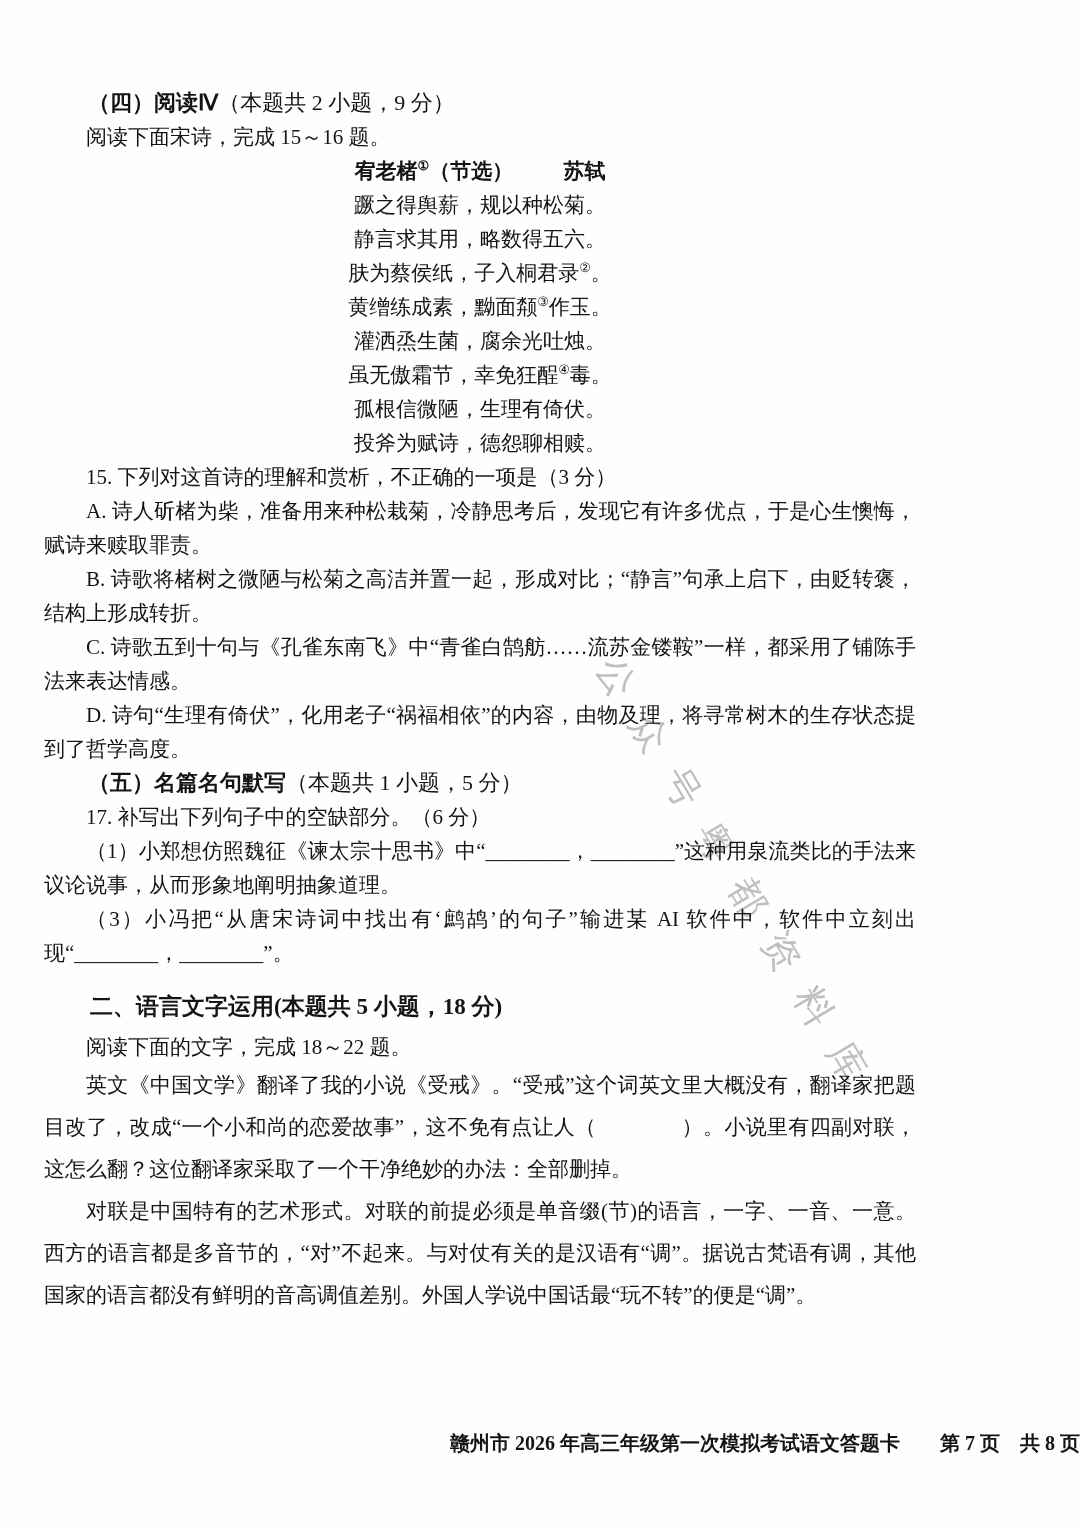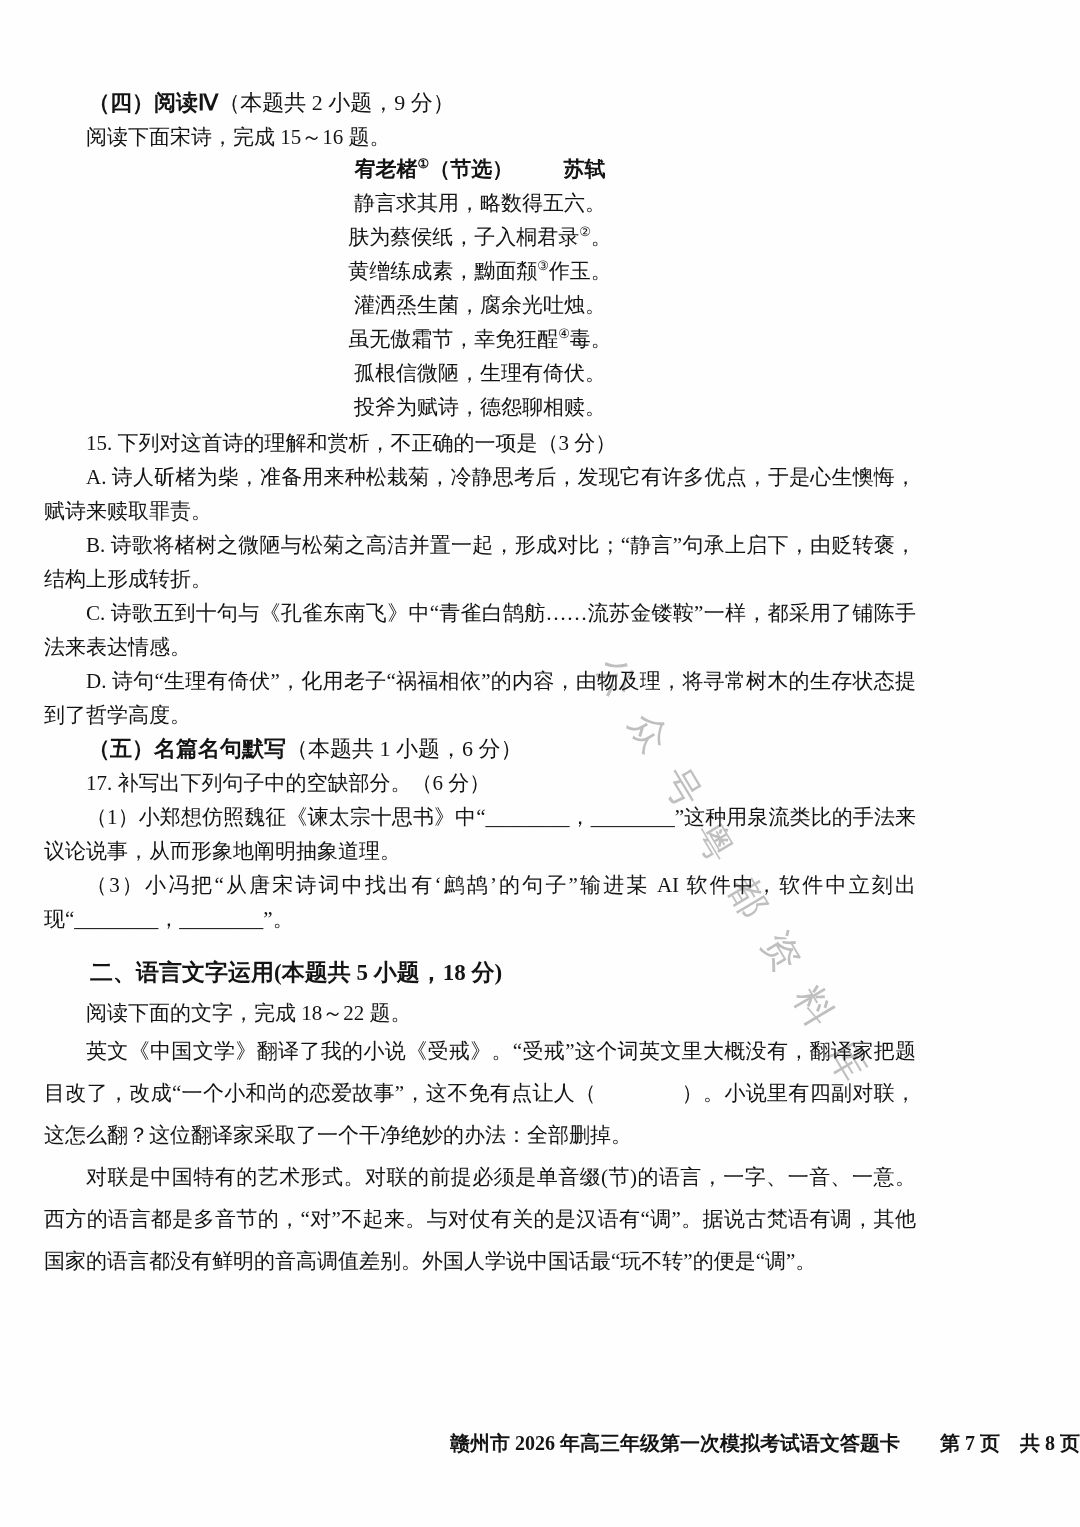--- a/index.html
+++ b/index.html
@@ -19,21 +19,21 @@
     box-sizing:border-box;
     font-size:21px;
     line-height:34px;
     text-align:justify;
   }
   p{margin:0;}
   .b{font-weight:bold;}
   .heading{font-size:22px;text-indent:2em;}
   .indent{text-indent:2em;}
   .note{text-indent:1em;}
-  .poem{text-align:center;line-height:34px;font-family:Liberation Mono, monospace;}
+  .poem{text-align:center;line-height:34px;}
   .poem-title{font-weight:bold;font-size:21px;}
   .poem .gap{display:inline-block;width:2.4em;}
   sup{font-size:0.62em;vertical-align:super;line-height:0;}
   .sec2-heading{font-size:23px;text-indent:2em;margin-top:20px;margin-bottom:6px;}
   .para{line-height:42px;text-indent:2em;}
   .watermark{
     position:absolute;
     left:628px;top:648px;
     transform:rotate(59deg);
     transform-origin:0 0;
@@ -63,37 +63,38 @@
 
   <div class="content">
 
     <p class="heading"><span class="b">（四）阅读Ⅳ</span><span>（本题共 2 小题，9 分）</span></p>
 
     <p class="indent">阅读下面宋诗，完成 15～16 题。</p>
 
     <div class="poem">
       <p class="poem-title"><span>宥老楮</span><sup>①</sup><span>（节选）</span><span class="gap"></span><span>苏轼</span></p>
 
+      <p class="poem-line"><span>蹶之得舆薪，规以种松菊。</span><sup></sup><span></span></p>
       <p class="poem-line"><span>静言求其用，略数得五六。</span><sup></sup><span></span></p>
       <p class="poem-line"><span>肤为蔡侯纸，子入桐君录</span><sup>②</sup><span>。</span></p>
       <p class="poem-line"><span>黄缯练成素，黝面颒</span><sup>③</sup><span>作玉。</span></p>
       <p class="poem-line"><span>灌洒烝生菌，腐余光吐烛。</span><sup></sup><span></span></p>
       <p class="poem-line"><span>虽无傲霜节，幸免狂酲</span><sup>④</sup><span>毒。</span></p>
       <p class="poem-line"><span>孤根信微陋，生理有倚伏。</span><sup></sup><span></span></p>
       <p class="poem-line"><span>投斧为赋诗，德怨聊相赎。</span><sup></sup><span></span></p>
     </div>
 
 
     <p class="indent">15. 下列对这首诗的理解和赏析，不正确的一项是（3 分）</p>
     <p class="indent">A. 诗人斫楮为柴，准备用来种松栽菊，冷静思考后，发现它有许多优点，于是心生懊悔，赋诗来赎取罪责。</p>
     <p class="indent">B. 诗歌将楮树之微陋与松菊之高洁并置一起，形成对比；“静言”句承上启下，由贬转褒，结构上形成转折。</p>
     <p class="indent">C. 诗歌五到十句与《孔雀东南飞》中“青雀白鹄舫……流苏金镂鞍”一样，都采用了铺陈手法来表达情感。</p>
     <p class="indent">D. 诗句“生理有倚伏”，化用老子“祸福相依”的内容，由物及理，将寻常树木的生存状态提到了哲学高度。</p>
 
-    <p class="heading"><span class="b">（五）名篇名句默写</span><span>（本题共 1 小题，6 分）</span></p>
+    <p class="heading"><span class="b">（五）名篇名句默写</span><span>（本题共 1 小题，5 分）</span></p>
 
     <p class="indent">17. 补写出下列句子中的空缺部分。（6 分）</p>
     <p class="indent">（1）小郑想仿照魏征《谏太宗十思书》中“________，________”这种用泉流类比的手法来议论说事，从而形象地阐明抽象道理。</p>
     <p class="indent">（3）小冯把“从唐宋诗词中找出有‘鹧鸪’的句子”输进某 AI 软件中，软件中立刻出现“________，________”。</p>
 
     <p class="sec2-heading b">二、语言文字运用(本题共 5 小题，18 分)</p>
     <p class="indent">阅读下面的文字，完成 18～22 题。</p>
     <p class="para">英文《中国文学》翻译了我的小说《受戒》。“受戒”这个词英文里大概没有，翻译家把题目改了，改成“一个小和尚的恋爱故事”，这不免有点让人（　　　　）。小说里有四副对联，这怎么翻？这位翻译家采取了一个干净绝妙的办法：全部删掉。</p>
     <p class="para">对联是中国特有的艺术形式。对联的前提必须是单音缀(节)的语言，一字、一音、一意。西方的语言都是多音节的，“对”不起来。与对仗有关的是汉语有“调”。据说古梵语有调，其他国家的语言都没有鲜明的音高调值差别。外国人学说中国话最“玩不转”的便是“调”。</p>
 

